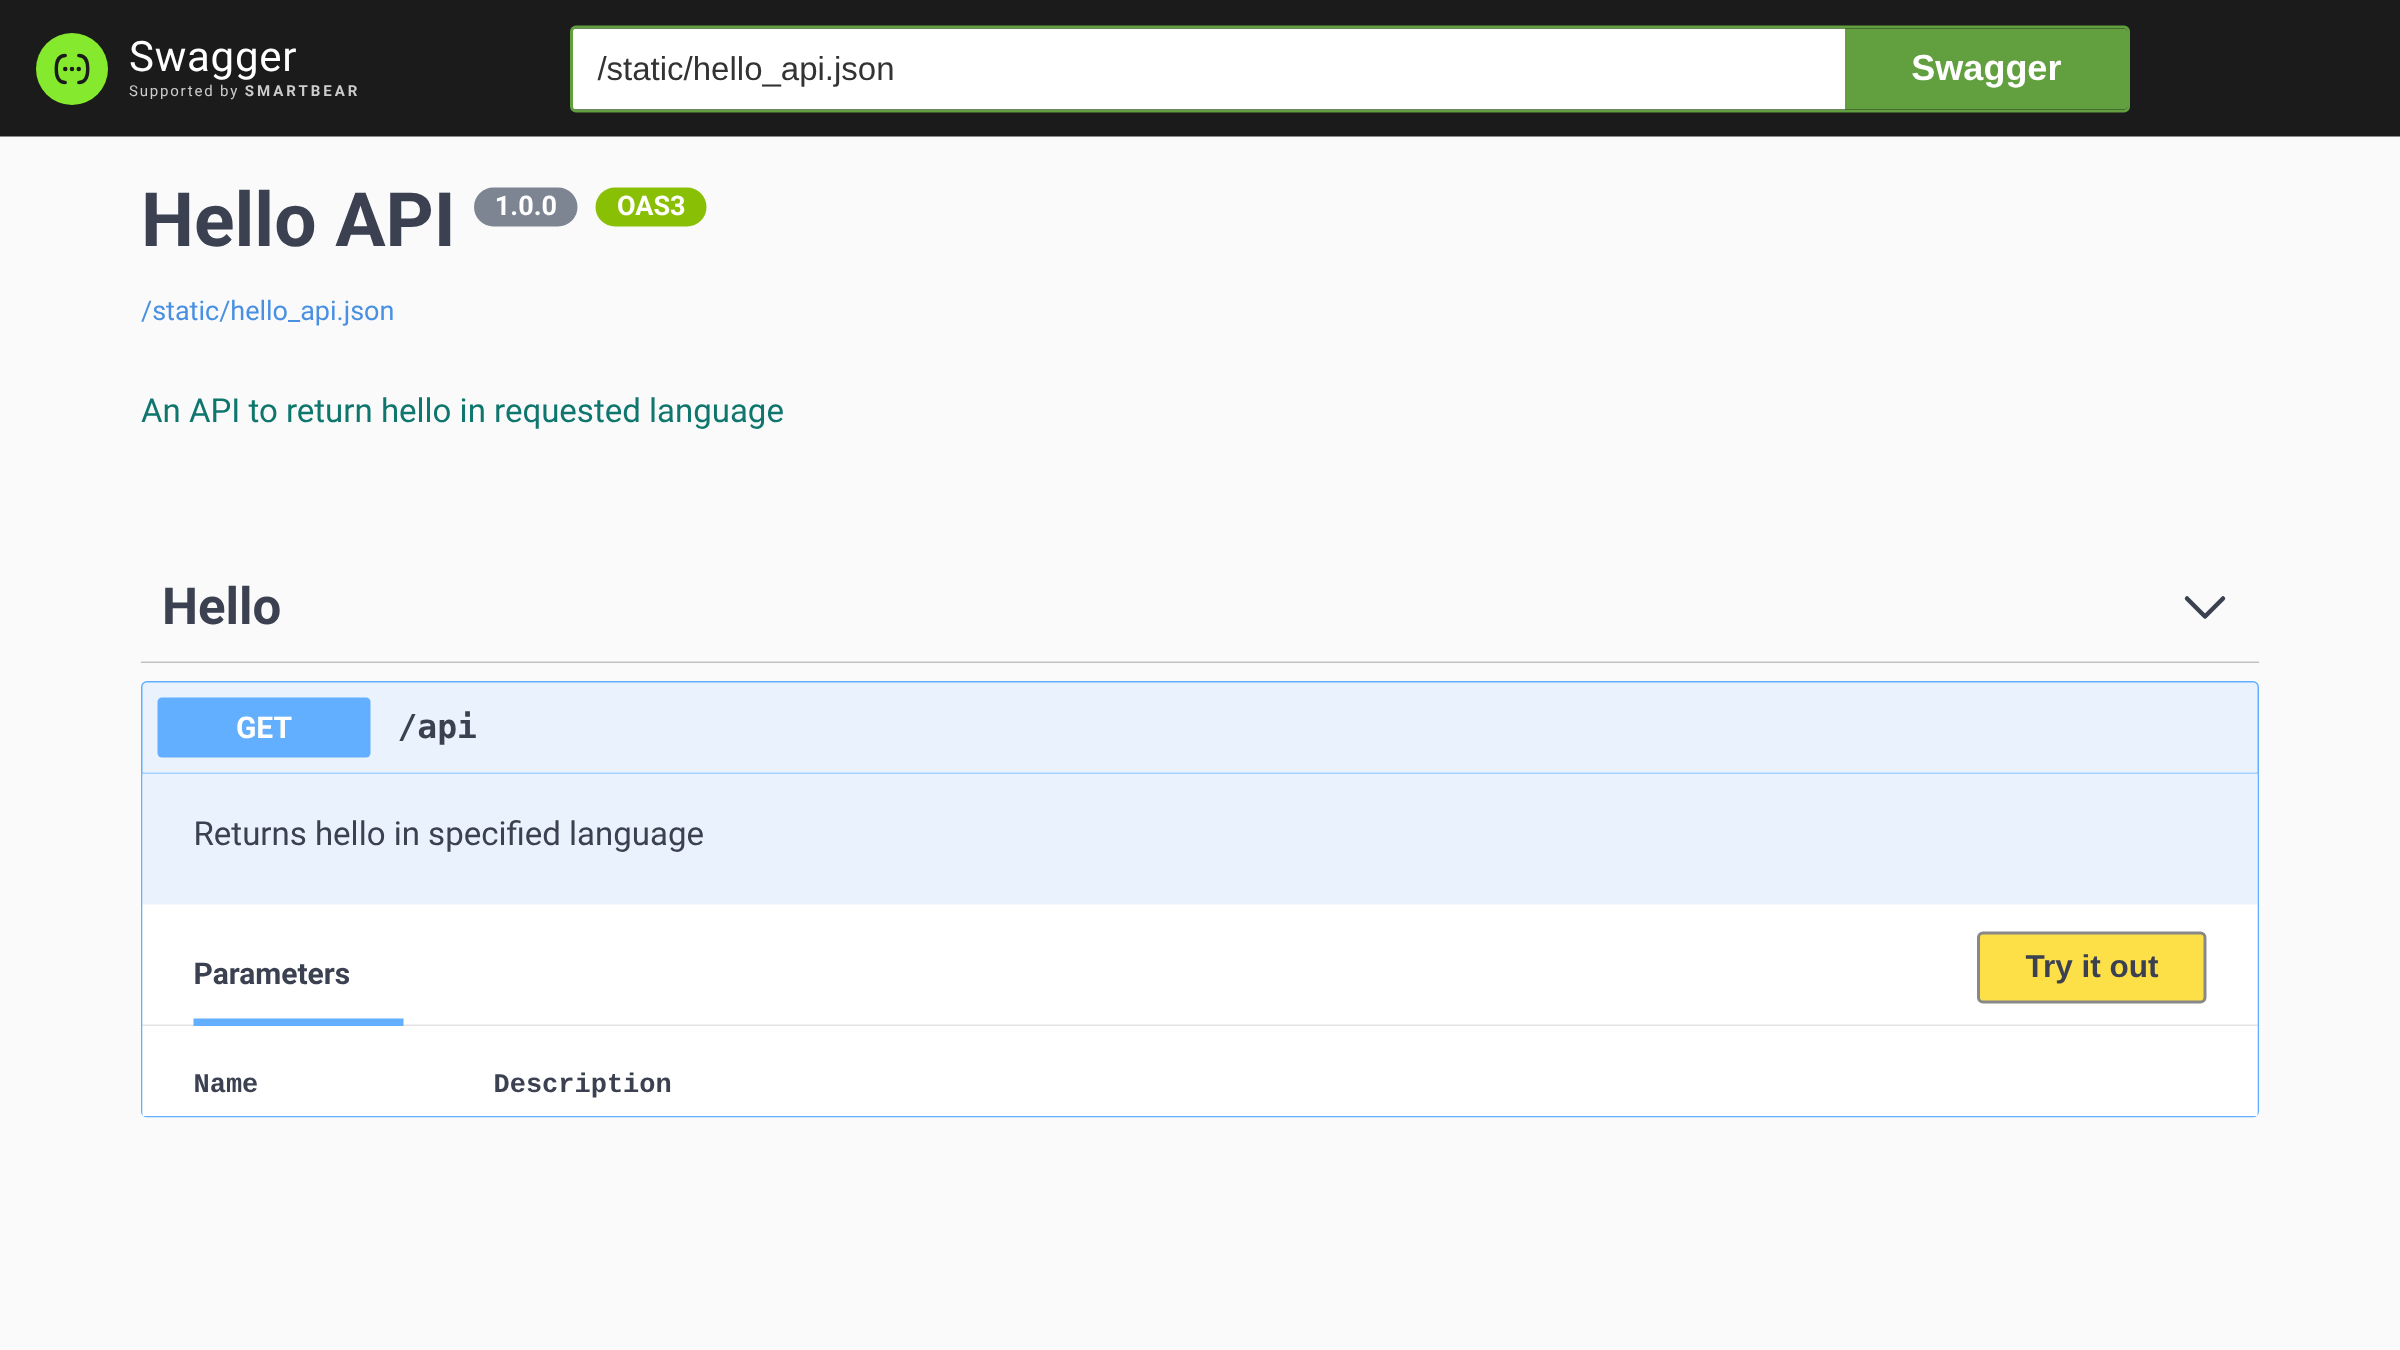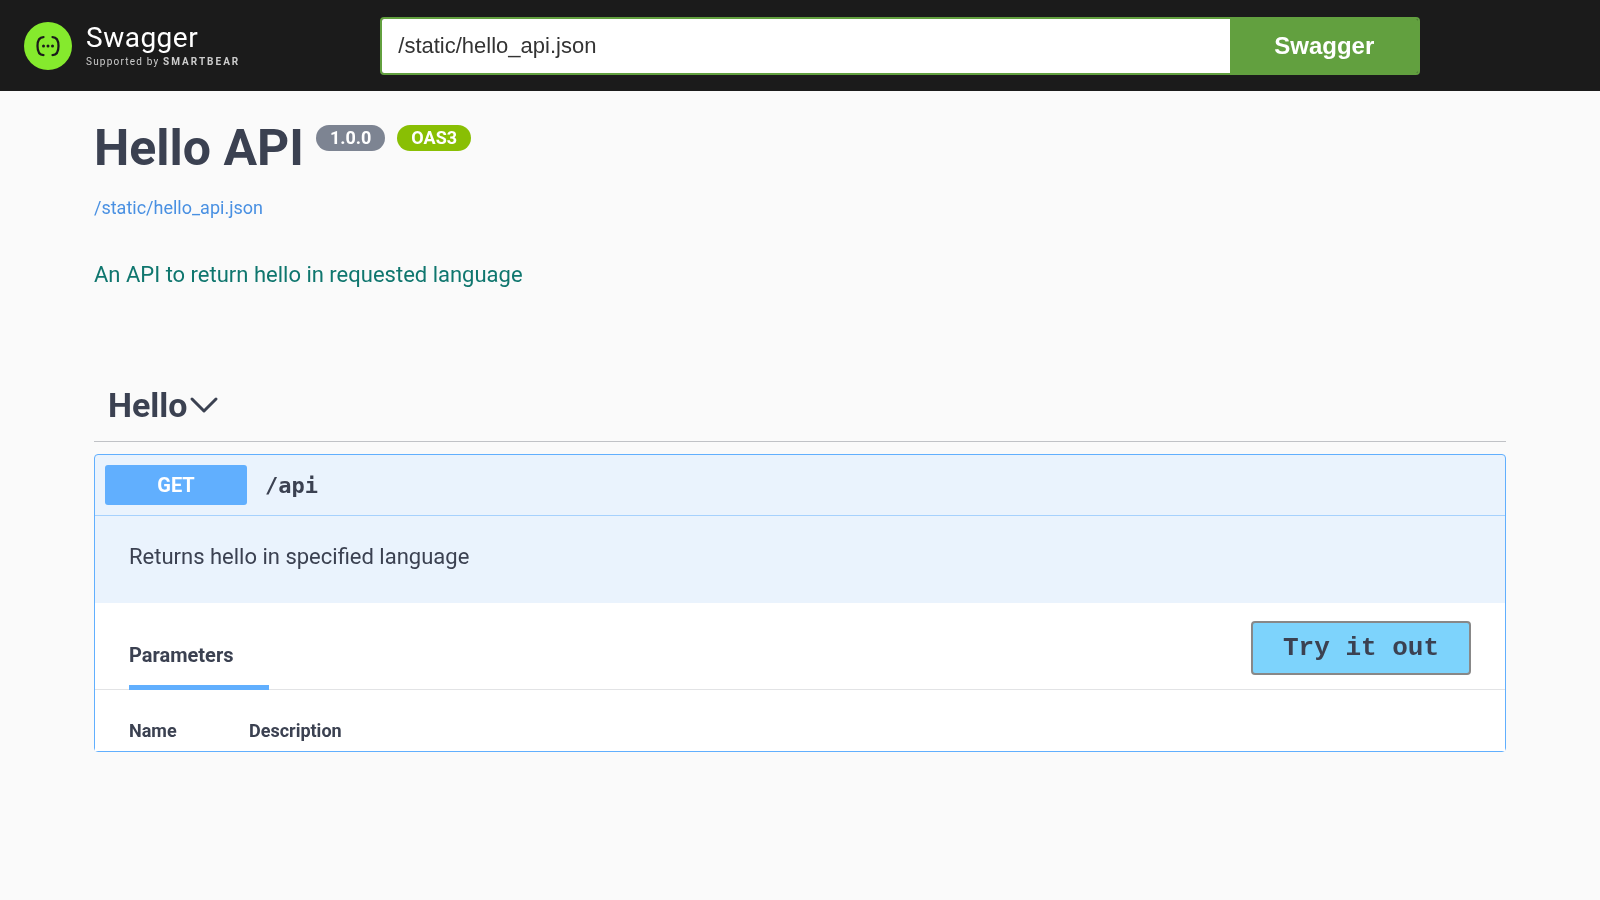--- a/index.html
+++ b/index.html
@@ -134,20 +134,21 @@
       font-size: 22px;
       color: #0f766e;
       margin-top: 44px;
     }
     .tag-section {
       margin-top: 80px;
     }
     .tag-header {
       display: flex;
       align-items: center;
+      justify-content: space-between;
       padding: 18px 20px 16px 14px;
       border-bottom: 1px solid rgba(59,65,81,0.3);
       cursor: pointer;
     }
     .tag-name {
       font-size: 34px;
       font-weight: 700;
       color: #3b4151;
     }
     .chevron {
@@ -211,37 +212,38 @@
       color: #3b4151;
       padding-bottom: 18px;
     }
     .params-underline {
       width: 140px;
       height: 5px;
       background: #61affe;
       margin-bottom: -1px;
     }
     .try-btn {
-      background: #7dd3fc;
+      background: #fde047;
       border: 2px solid #888;
       border-radius: 4px;
-      font-size: 26px;
+      font-size: 21px;
       font-weight: 700;
       color: #3b4151;
       padding: 10px 30px;
       cursor: pointer;
       margin-bottom: 14px;
-      font-family: Liberation Mono, monospace;
     }
     .params-table {
       background: #fff;
       padding: 30px 34px 10px;
     }
     .param-row {
       display: flex;
+      gap: 80px;
+      font-family: Liberation Mono, monospace;
     }
     .col-header {
       font-size: 18px;
       font-weight: 700;
       color: #3b4151;
     }
     .col-name {
       width: 120px;
     }
   </style>

